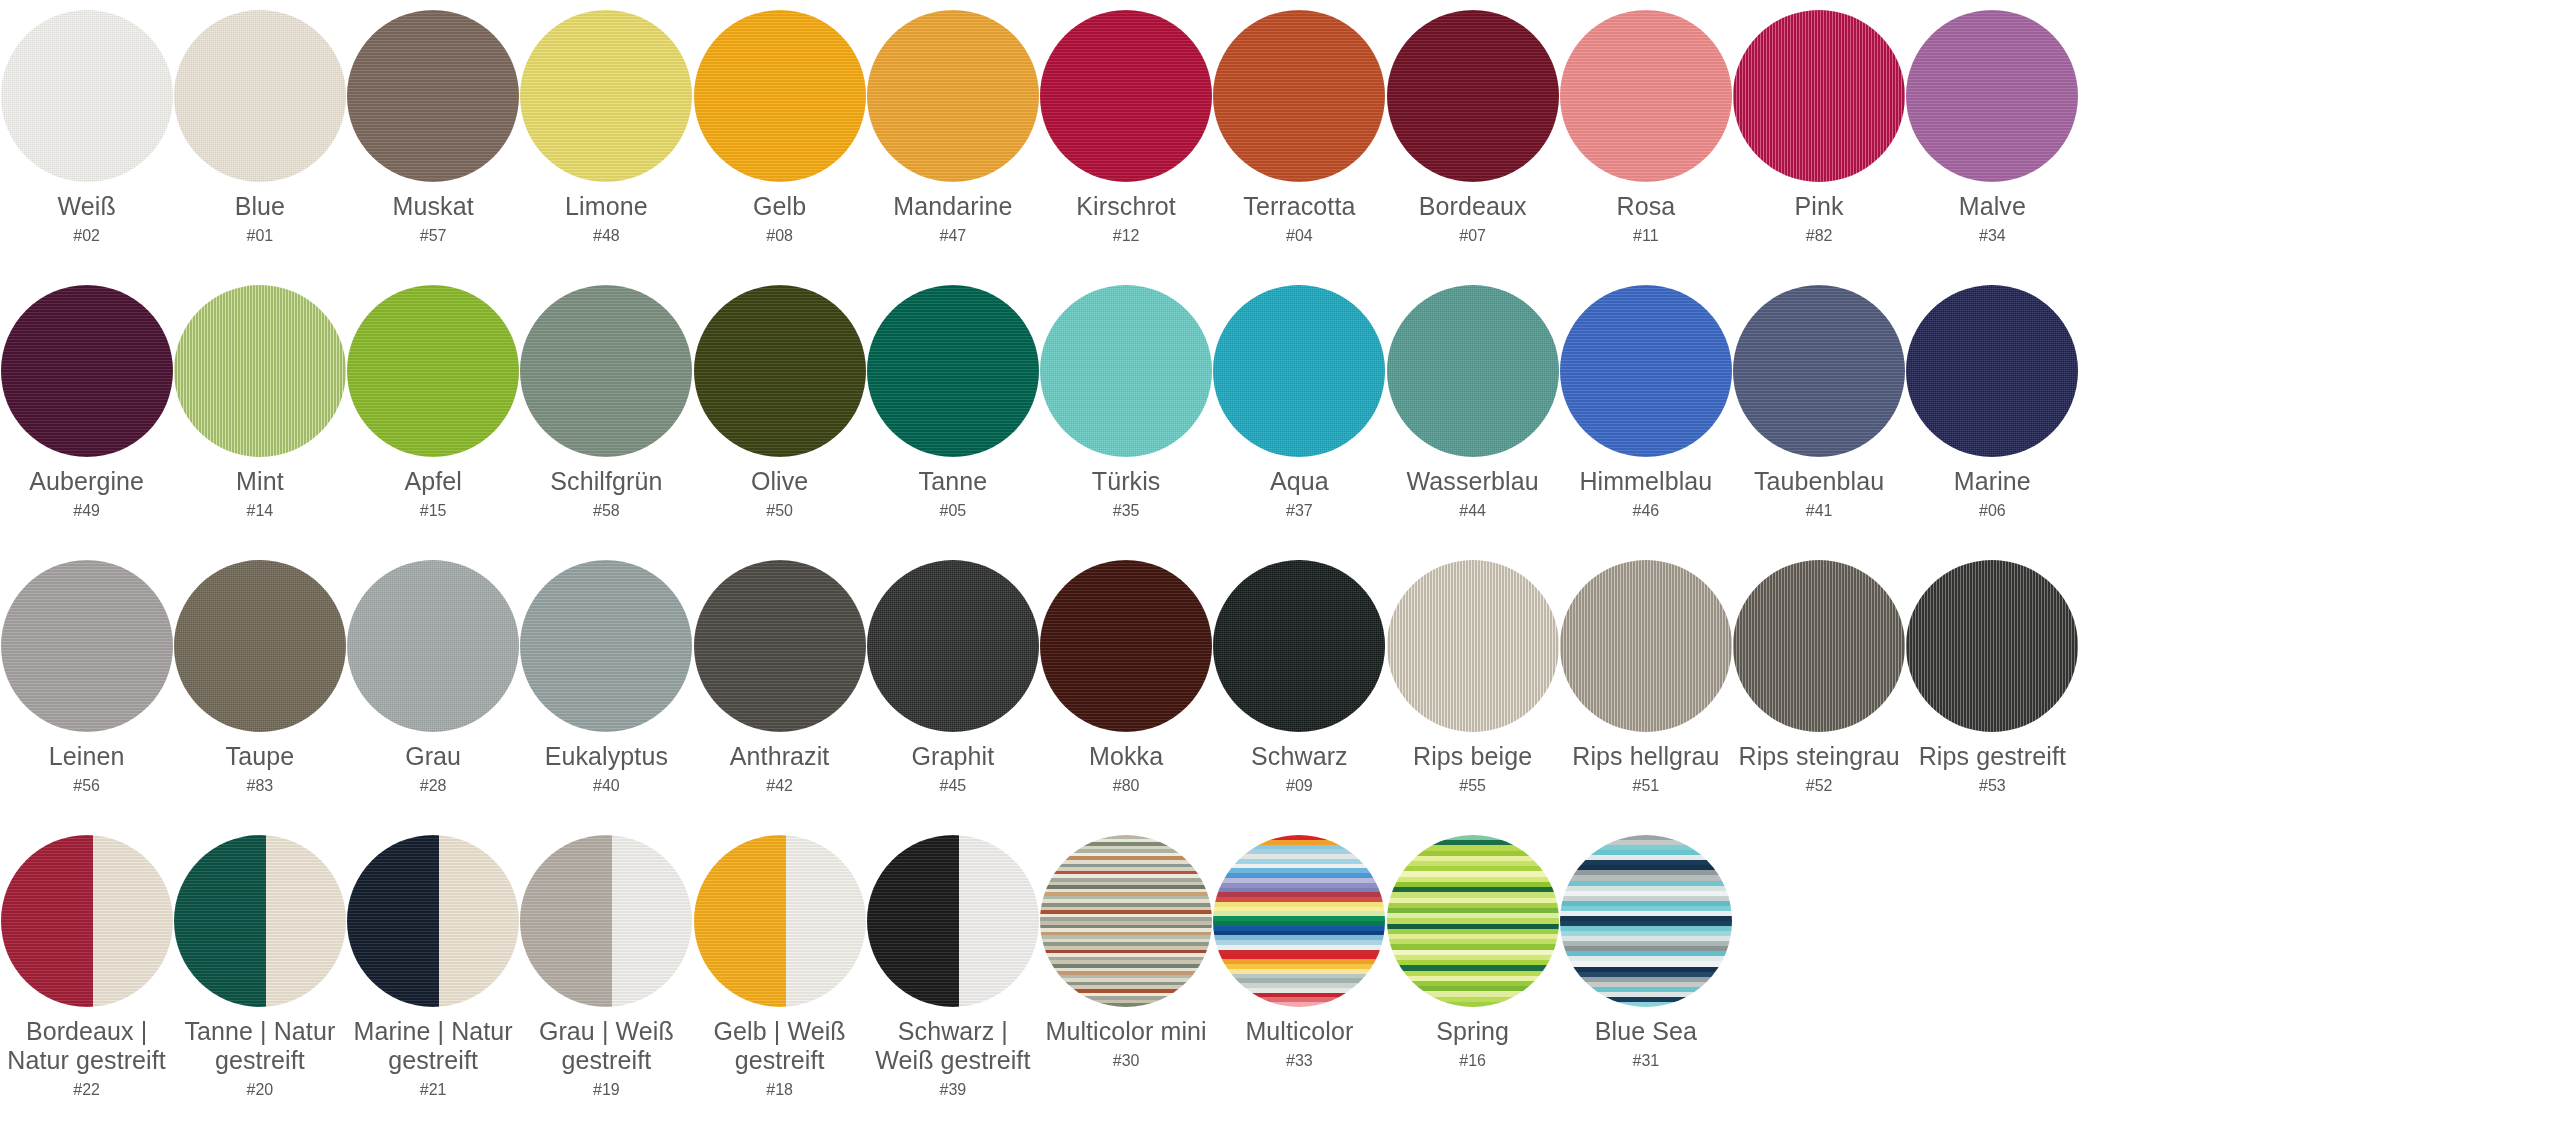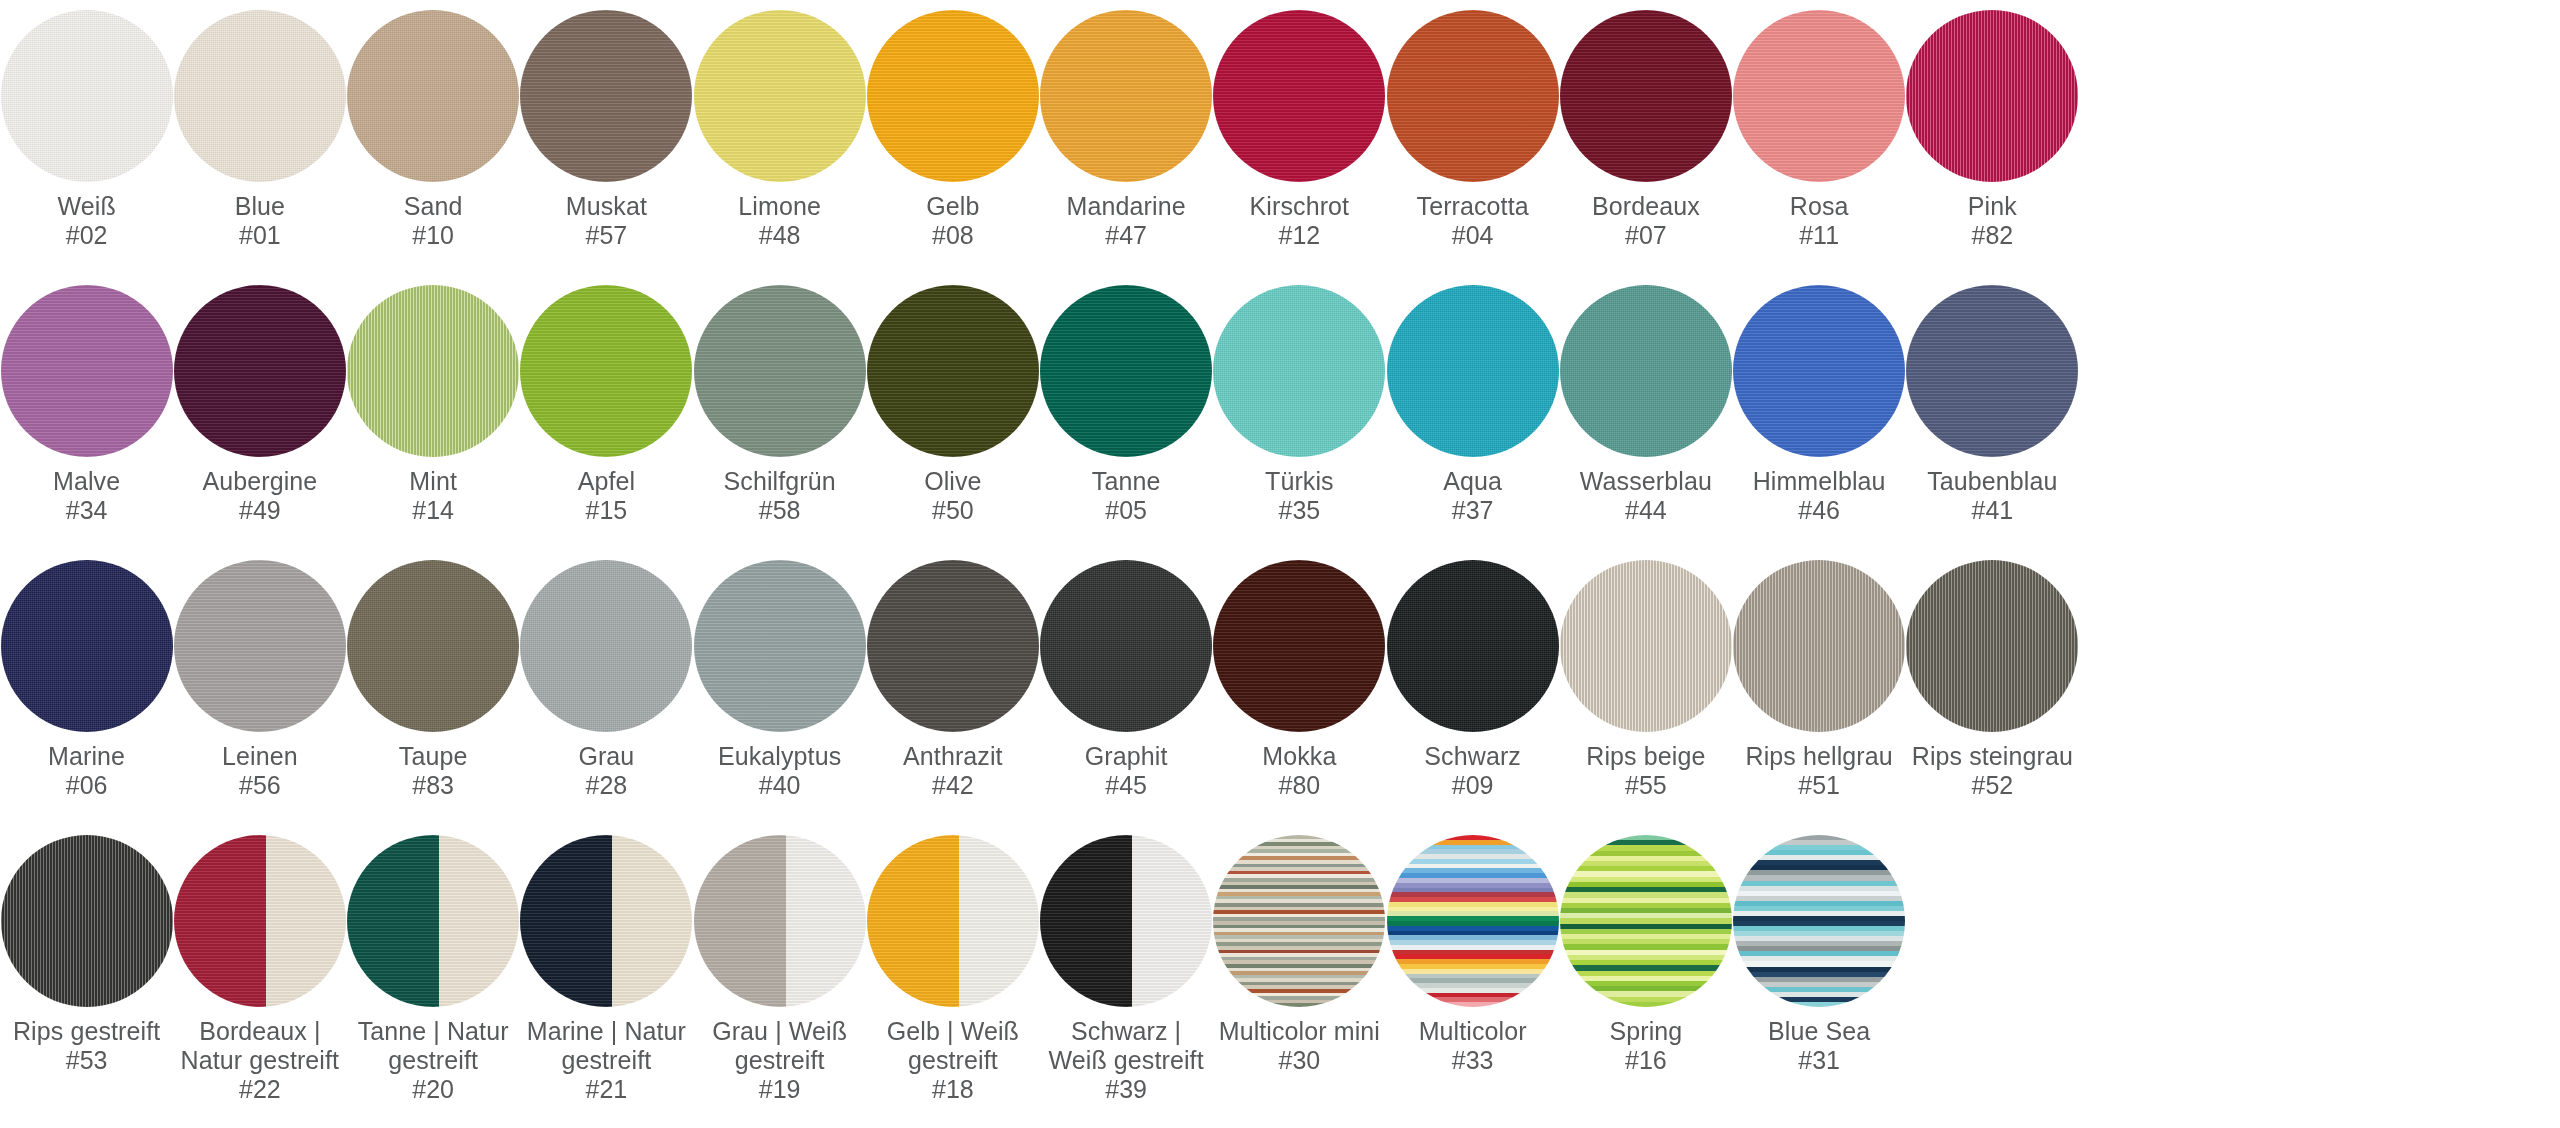--- a/index.html
+++ b/index.html
@@ -47,21 +47,21 @@
     text-align: center;
     color: #58595b;
     font-size: 25px;
     line-height: 29px;
     letter-spacing: 0.1px;
     max-width: 205px;
   }
   .swatch-code {
     text-align: left;
     color: #58595b;
-    font-size: 25px;
+    font-size: 16px;
     line-height: 29px;
   }
   
   .tex-weave::after {
     content: "";
     position: absolute;
     inset: 0;
     background-image:
       repeating-linear-gradient(0deg, rgba(255,255,255,0.085) 0px, rgba(255,255,255,0.085) 1px, rgba(0,0,0,0.05) 1px, rgba(0,0,0,0.05) 2px),
       repeating-linear-gradient(90deg, rgba(255,255,255,0.07) 0px, rgba(255,255,255,0.07) 1px, rgba(0,0,0,0.04) 1px, rgba(0,0,0,0.04) 2px);
@@ -92,25 +92,20 @@
       <div class="swatch-circle tex-weave" style="background: rgb(243, 241, 238);"></div>
       <div class="swatch-label">Weiß</div>
       <div class="swatch-code">#02</div>
     </div>
     <div class="swatch-cell">
       <div class="swatch-circle tex-weave" style="background: rgb(236, 228, 215);"></div>
       <div class="swatch-label">Blue</div>
       <div class="swatch-code">#01</div>
     </div>
     <div class="swatch-cell">
-      <div class="swatch-circle tex-weave" style="background: rgb(194, 169, 140);"></div>
-      <div class="swatch-label">Sand</div>
-      <div class="swatch-code">#10</div>
-    </div>
-    <div class="swatch-cell">
       <div class="swatch-circle tex-knit" style="background: rgb(125, 106, 94);"></div>
       <div class="swatch-label">Muskat</div>
       <div class="swatch-code">#57</div>
     </div>
     <div class="swatch-cell">
       <div class="swatch-circle tex-knit" style="background: rgb(232, 220, 109);"></div>
       <div class="swatch-label">Limone</div>
       <div class="swatch-code">#48</div>
     </div>
     <div class="swatch-cell">

